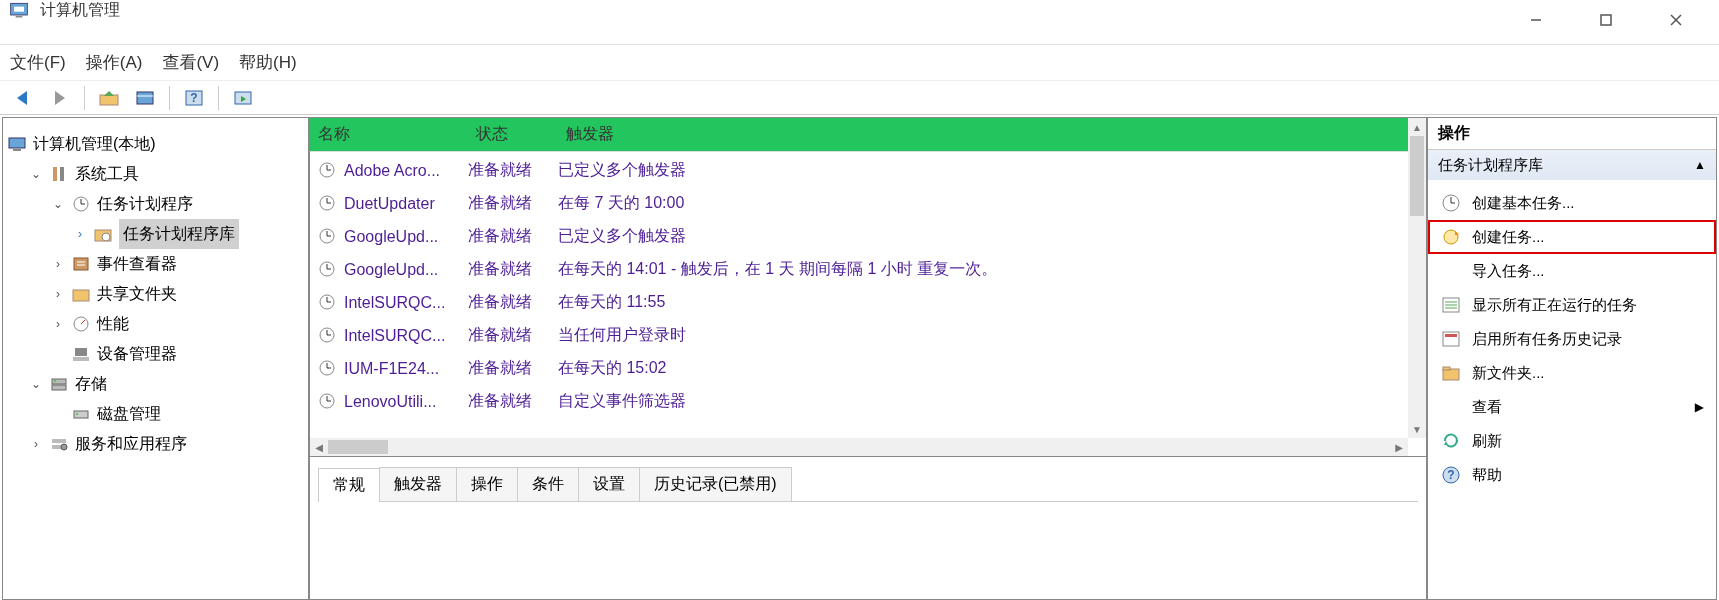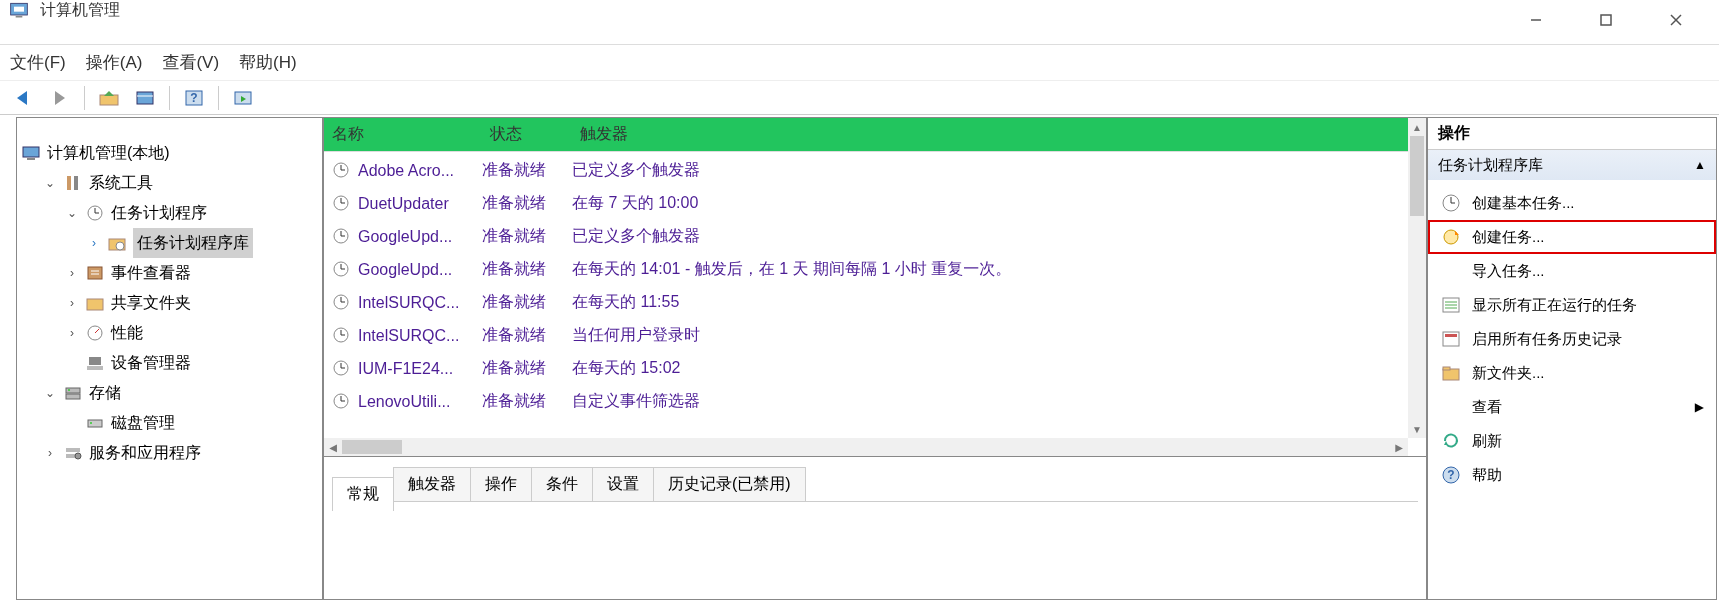--- a/index.html
+++ b/index.html
@@ -17,21 +17,21 @@
   .menu-bar { height: 35px; display: flex; align-items: center; padding: 0 10px; gap: 20px; }
   .menu-item { font-size: 17px; color: #333; cursor: pointer; }
 
   
   .tool-bar { height: 35px; display: flex; align-items: center; padding: 0 8px; gap: 4px; border-top: 1px solid #eee; border-bottom: 1px solid #ccc; }
   .tool-btn { width: 32px; height: 28px; display: flex; align-items: center; justify-content: center; cursor: pointer; }
   .tool-sep { width: 1px; height: 24px; background: #ccc; margin: 0 4px; }
 
   
   .main { display: flex; height: 485px; }
-  .left-panel { width: 307px; border: 1px solid #888; margin: 2px 0 0 16px; padding: 20px 4px; overflow: hidden; }
+  .left-panel { width: 307px; border: 1px solid #888; margin: 2px 0 0 2px; padding: 11px 4px; overflow: hidden; }
   .tree { list-style: none; }
   .tree li { white-space: nowrap; font-size: 16px; line-height: 30px; }
   .tree .node { display: flex; align-items: center; gap: 6px; cursor: pointer; }
   .tree .caret { width: 14px; display: inline-flex; justify-content: center; color: #555; font-size: 12px; }
   .tree .node-icon { width: 20px; height: 20px; display: inline-flex; align-items: center; justify-content: center; }
   .tree ul { list-style: none; padding-left: 22px; }
   .tree .selected { background: #d0d0d0; padding: 0 4px; }
 
   .center-panel { flex: 1; display: flex; flex-direction: column; margin: 2px 0 0 0; }
   .task-list-wrap { border: 1px solid #888; height: 340px; position: relative; }
@@ -47,21 +47,21 @@
   .vscroll .arrow { height:18px; display:flex; align-items:center; justify-content:center; color:#777; font-size:10px; }
   .vscroll .thumb { position:absolute; top:18px; left:2px; right:2px; height:80px; background:#ccc; }
   .hscroll { position:absolute; left:0; right:18px; bottom:0; height:18px; background:#f0f0f0; }
   .hscroll .arrow { width:18px; height:18px; display:flex; align-items:center; justify-content:center; color:#777; font-size:10px; position:absolute; top:0; }
   .hscroll .arrow.l { left:0; } .hscroll .arrow.r { right:0; }
   .hscroll .thumb { position:absolute; left:18px; top:2px; bottom:2px; width:60px; background:#ccc; }
 
   .tabs-wrap { border: 1px solid #888; border-top:none; flex:1; padding:10px 8px 0 8px; }
   .tabs { display:flex; gap:0; }
   .tab { padding:6px 14px; font-size:16px; border:1px solid #ccc; border-bottom:none; margin-right:-1px; background:#f5f5f5; cursor:pointer; }
-  .tab.active { background:#fff; position:relative; top:10px; }
+  .tab.active { background:#fff; position:relative; top:1px; }
   .tab-strip { border-top:1px solid #ccc; }
 
   .right-panel { width: 290px; border: 1px solid #888; margin: 2px 2px 0 0; }
   .right-head { height:32px; display:flex; align-items:center; padding:0 10px; font-size:16px; font-weight:600; border-bottom:1px solid #ccc; }
   .right-section { background:linear-gradient(#eaf0f8,#dfe8f4); height:30px; display:flex; align-items:center; padding:0 10px; font-size:15px; }
   .right-section .caret-up { margin-left:auto; font-size:12px; }
   .actions { list-style:none; padding:6px 0; }
   .actions li { display:flex; align-items:center; gap:10px; padding:6px 12px; font-size:15px; cursor:pointer; }
   .actions .act-icon { width:22px; height:22px; display:inline-flex; align-items:center; justify-content:center; }
   .actions li.highlight { border:2px solid #d00; padding:4px 10px; }

